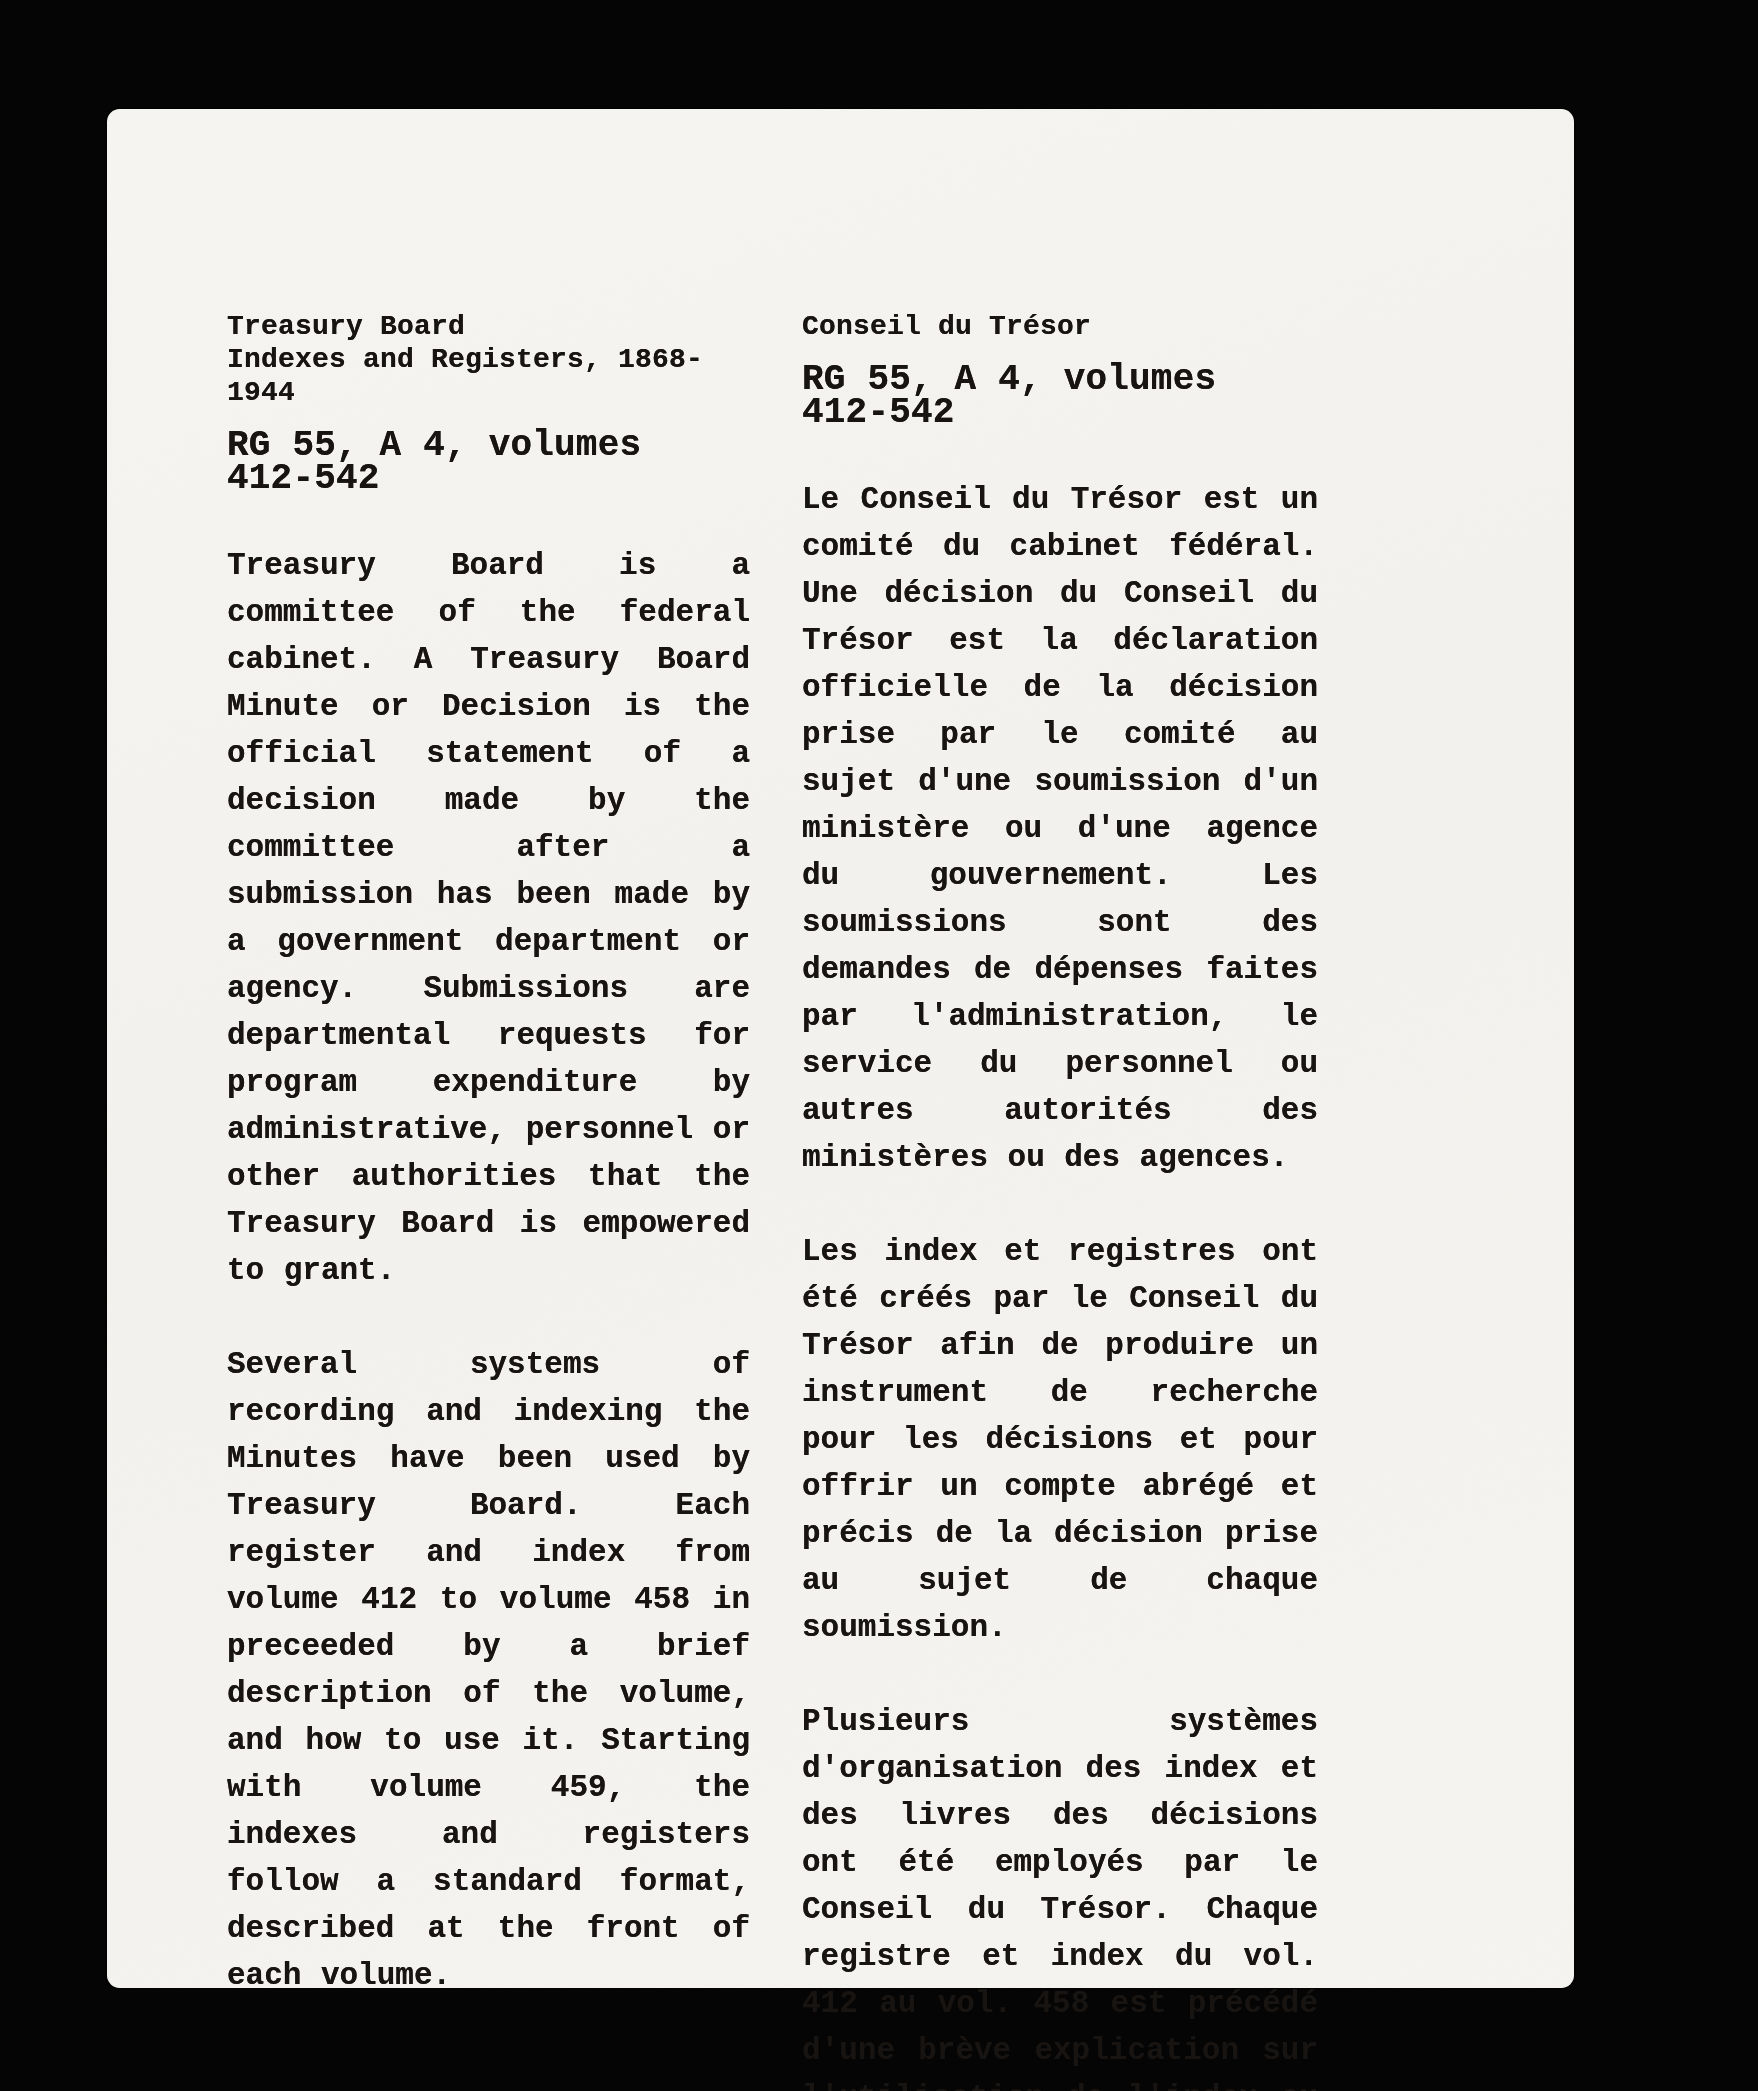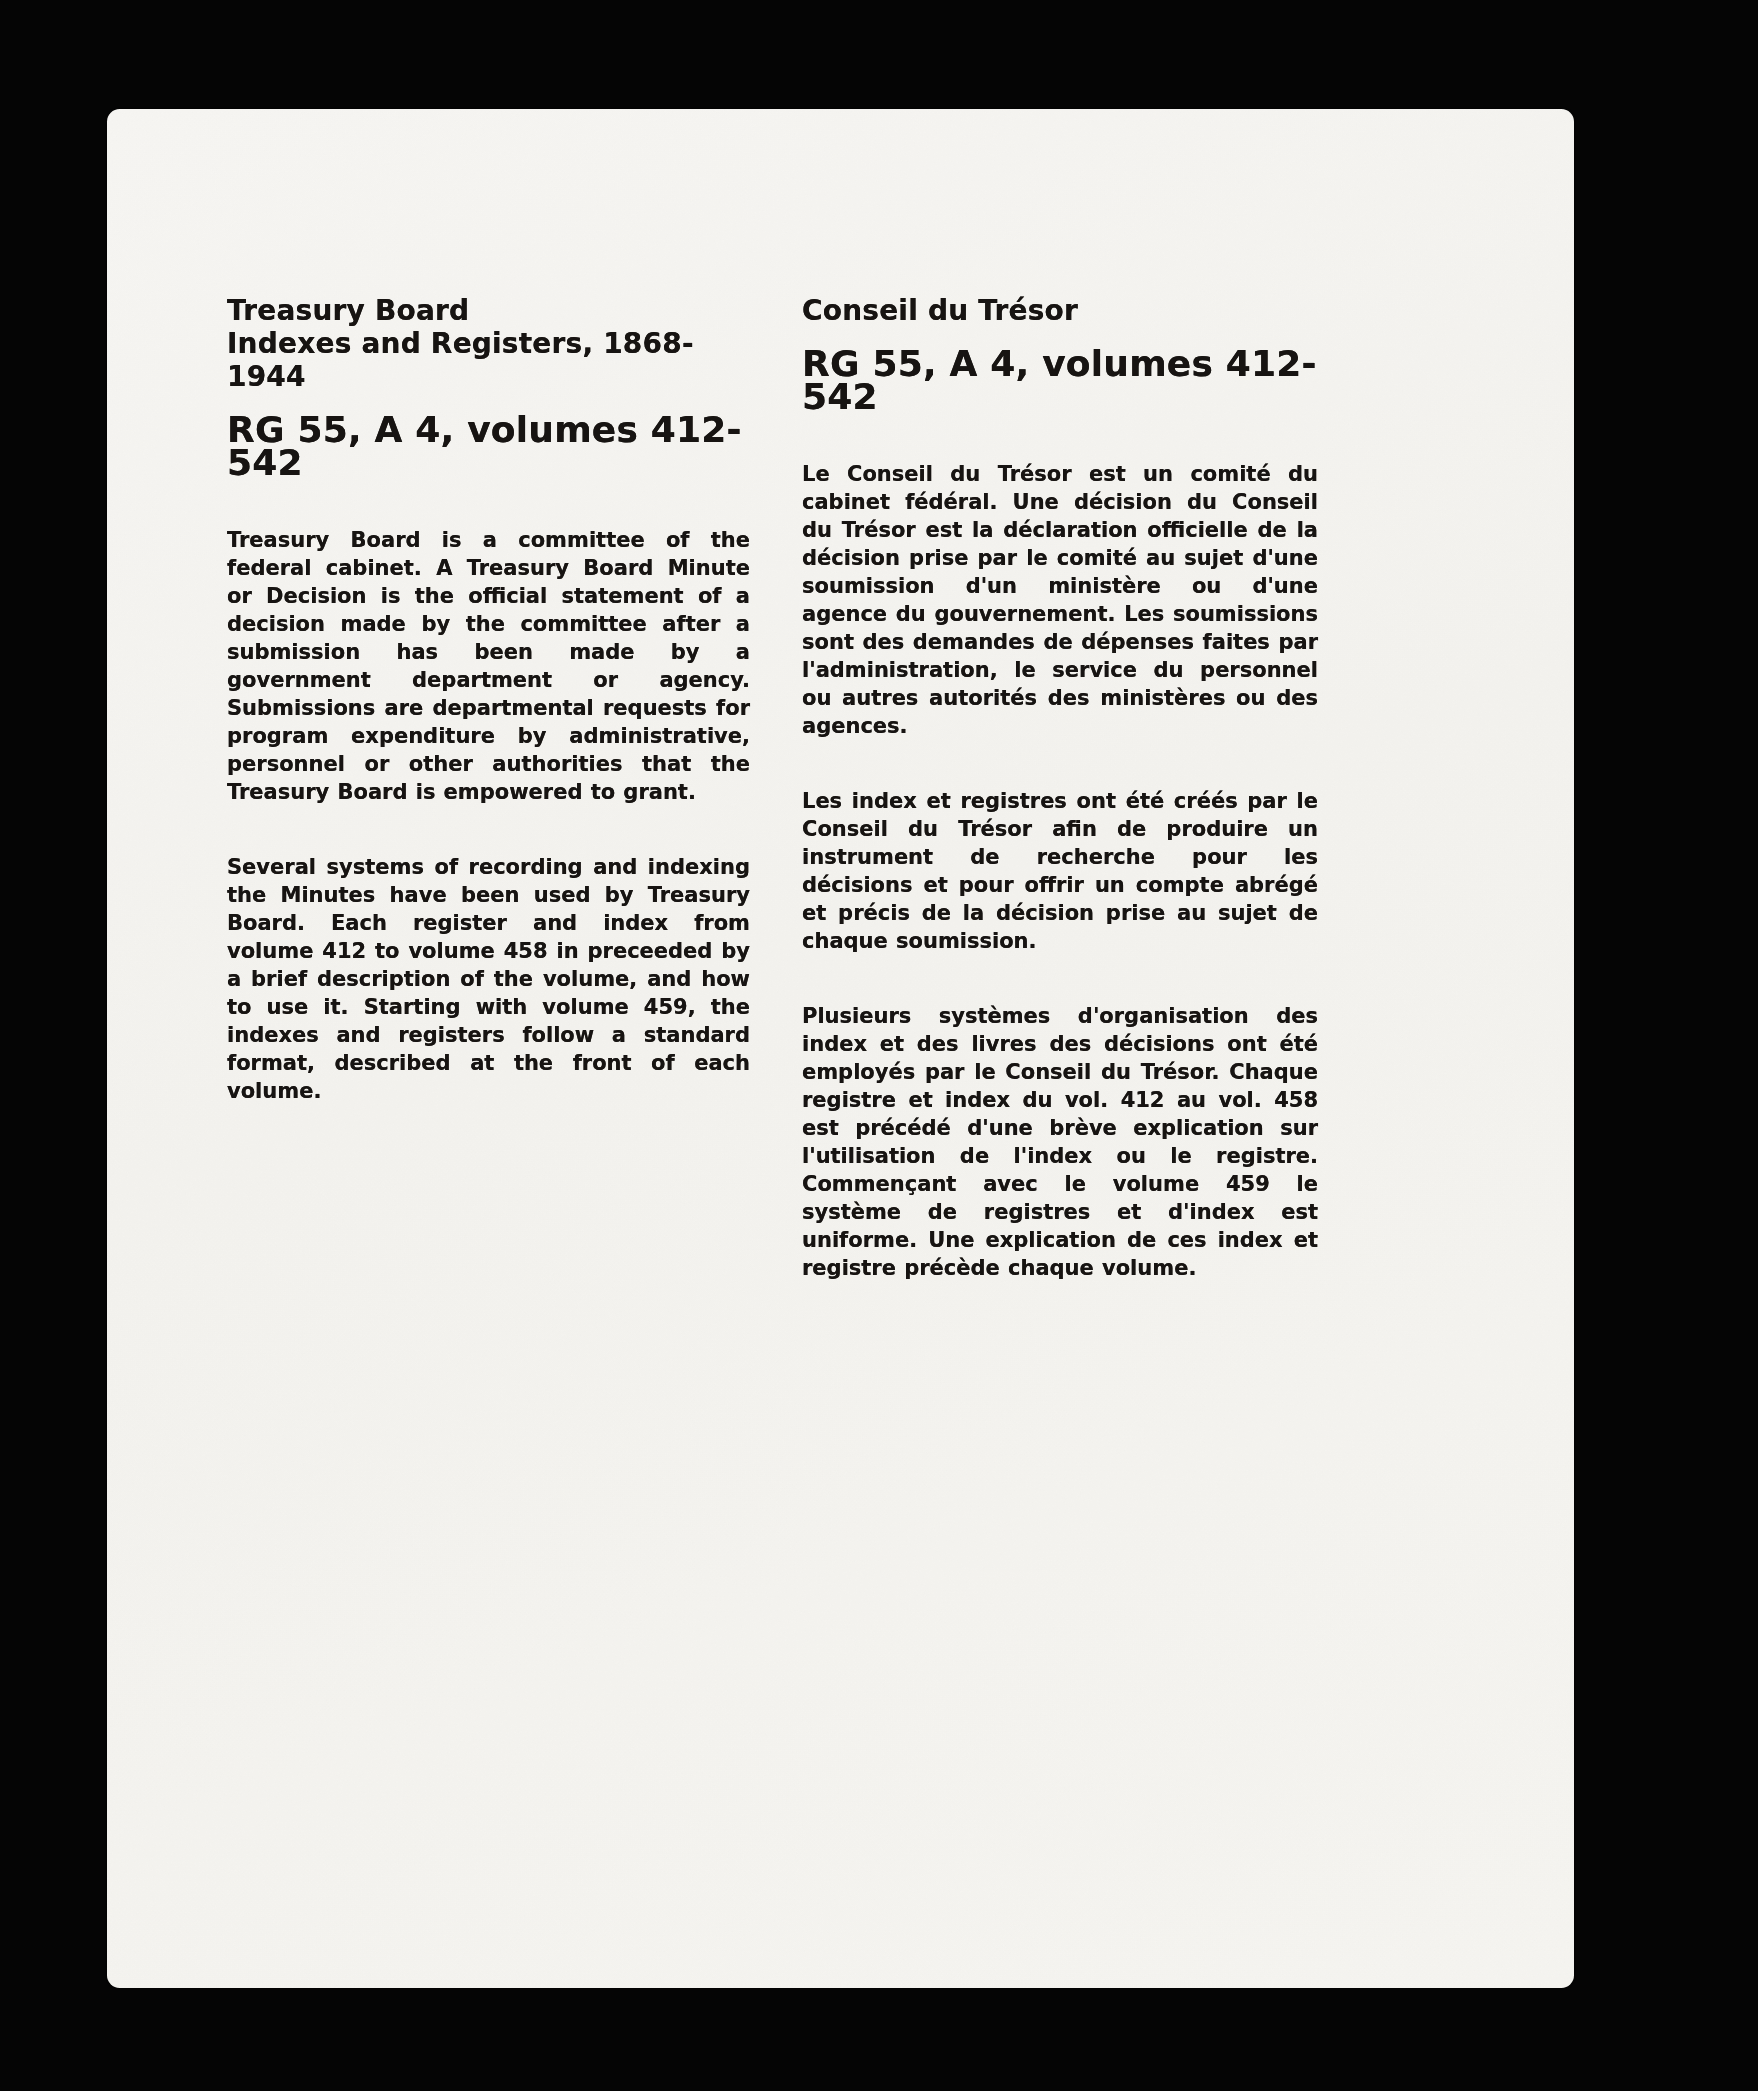--- a/index.html
+++ b/index.html
@@ -33,22 +33,23 @@
     position: absolute;
     inset: 0;
     width: 100%;
     height: 100%;
     border-radius: 12.7px;
     opacity: 0.5;
     pointer-events: none;
   }
   .column {
     position: absolute;
-    top: 185px;
+    top: 201px;
     color: #171412;
+    font-family: Liberation Mono, monospace;
   }
   .column.english { left: 120px; width: 523px; }
   .column.french  { left: 695px; width: 516px; }
   .doc-title-line {
     font-size: 28px;
     font-weight: 800;
     line-height: 33px;
     letter-spacing: 0.2px;
     text-shadow: 0 0 0.6px rgba(20,16,12,0.85);
   }
@@ -57,23 +58,23 @@
     font-size: 36px;
     font-weight: 800;
     line-height: 33px;
     letter-spacing: 0.2px;
     text-shadow: 0 0 0.6px rgba(20,16,12,0.85);
   }
   .body-text {
     margin-top: 47px;
   }
   .para {
-    font-size: 21px;
+    font-size: 31px;
     font-weight: 700;
-    line-height: 28px;
+    line-height: 47px;
     text-align: justify;
     margin: 0 0 47px 0;
     text-shadow: 0 0 0.5px rgba(20,16,12,0.8);
     word-spacing: 0.9px;
   }
   .para:last-child { margin-bottom: 8px; }
 </style>
 </head>
 <body>
 

